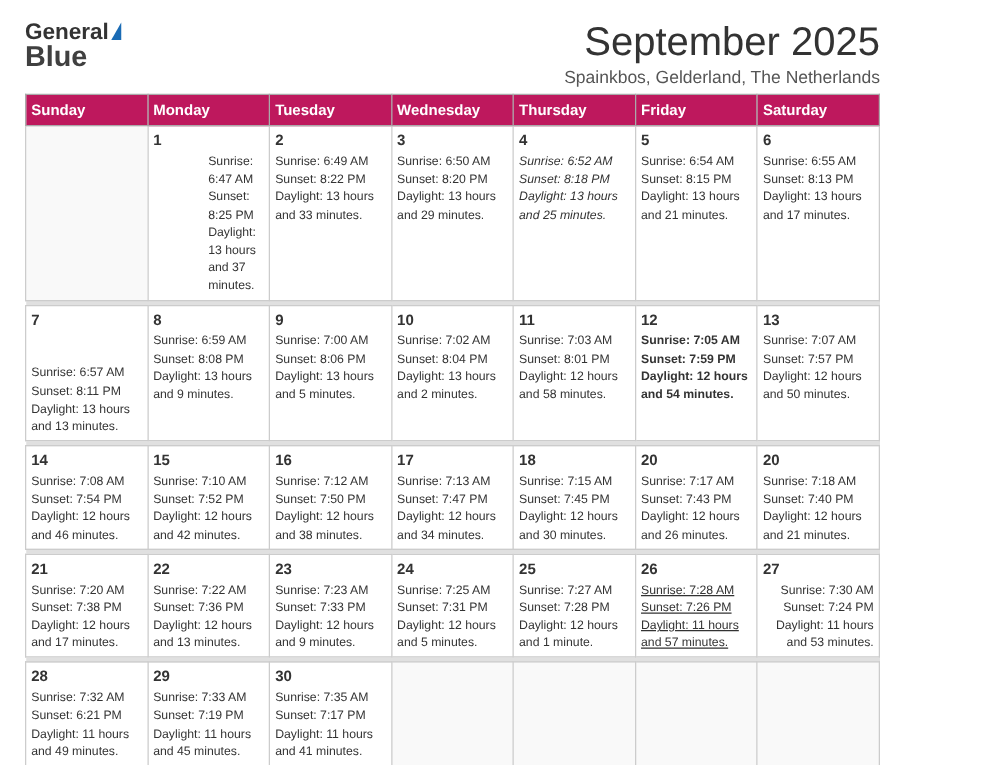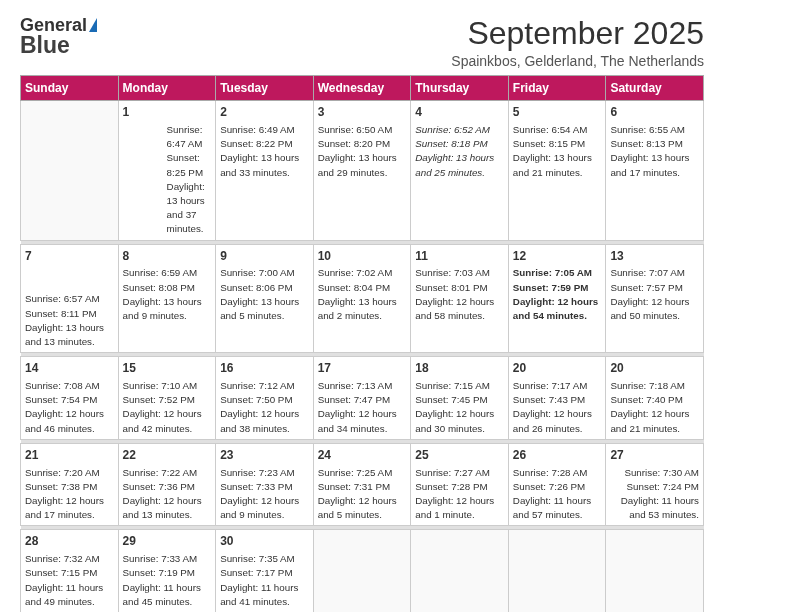--- a/index.html
+++ b/index.html
@@ -318,41 +318,41 @@
           </td>
           <td>
             <span class="date-num">25</span>
             <div class="cell-text" style="white-space: pre-line;">Sunrise: 7:27 AM
 Sunset: 7:28 PM
 Daylight: 12 hours
 and 1 minute.</div>
           </td>
           <td>
             <span class="date-num">26</span>
-            <div class="cell-text" style="white-space: pre-line;">Sunrise: 7:28 AM
+            <div class="cell-text" style="white-space: pre-line; text-decoration: underline;">Sunrise: 7:28 AM
 Sunset: 7:26 PM
 Daylight: 11 hours
 and 57 minutes.</div>
           </td>
           <td>
             <span class="date-num">27</span>
             <div class="cell-text" style="white-space: pre-line; text-align: right;">Sunrise: 7:30 AM
 Sunset: 7:24 PM
 Daylight: 11 hours
 and 53 minutes.</div>
           </td>
         </tr>
         <tr>
           <td colspan="7" style="padding: 0px; height: 4px; background: rgb(224, 224, 224); border: none;"></td>
         </tr>
         <tr>
           <td>
             <span class="date-num">28</span>
             <div class="cell-text" style="white-space: pre-line;">Sunrise: 7:32 AM
-Sunset: 7:15 PM
+Sunset: 6:21 PM
 Daylight: 11 hours
 and 49 minutes.</div>
           </td>
           <td>
             <span class="date-num">29</span>
             <div class="cell-text" style="white-space: pre-line;">Sunrise: 7:33 AM
 Sunset: 7:19 PM
 Daylight: 11 hours
 and 45 minutes.</div>
           </td>

